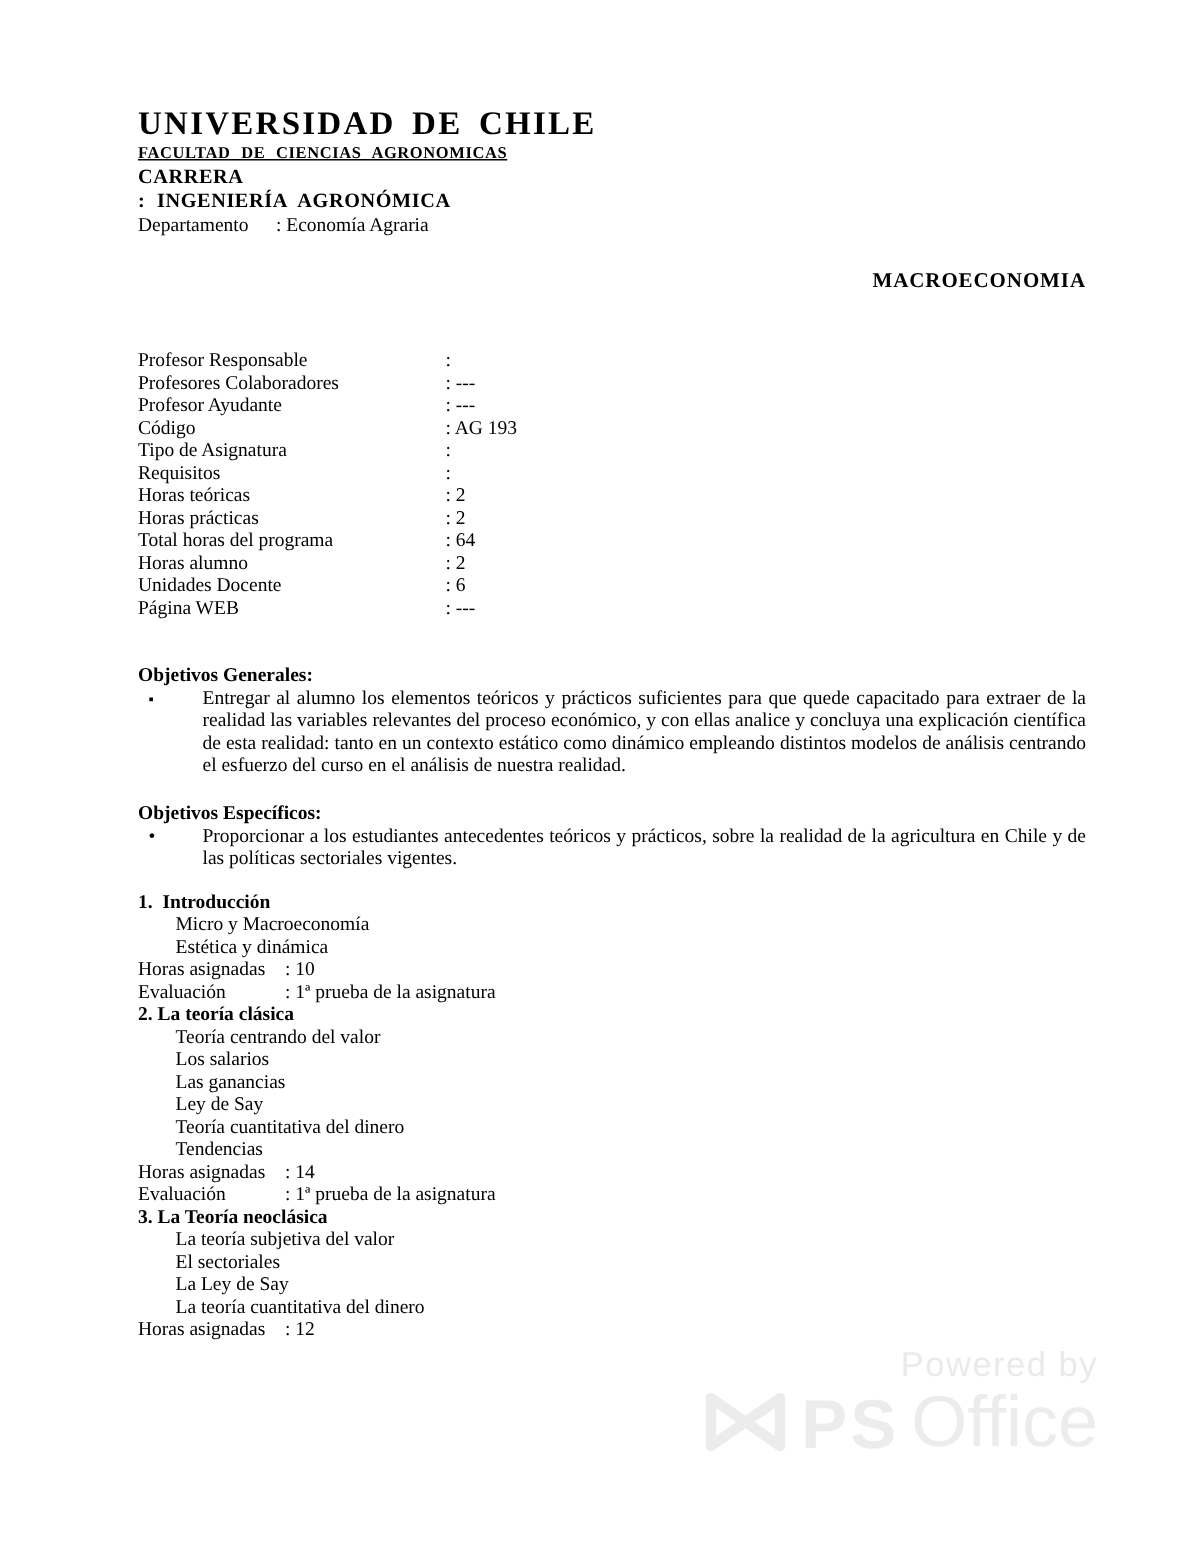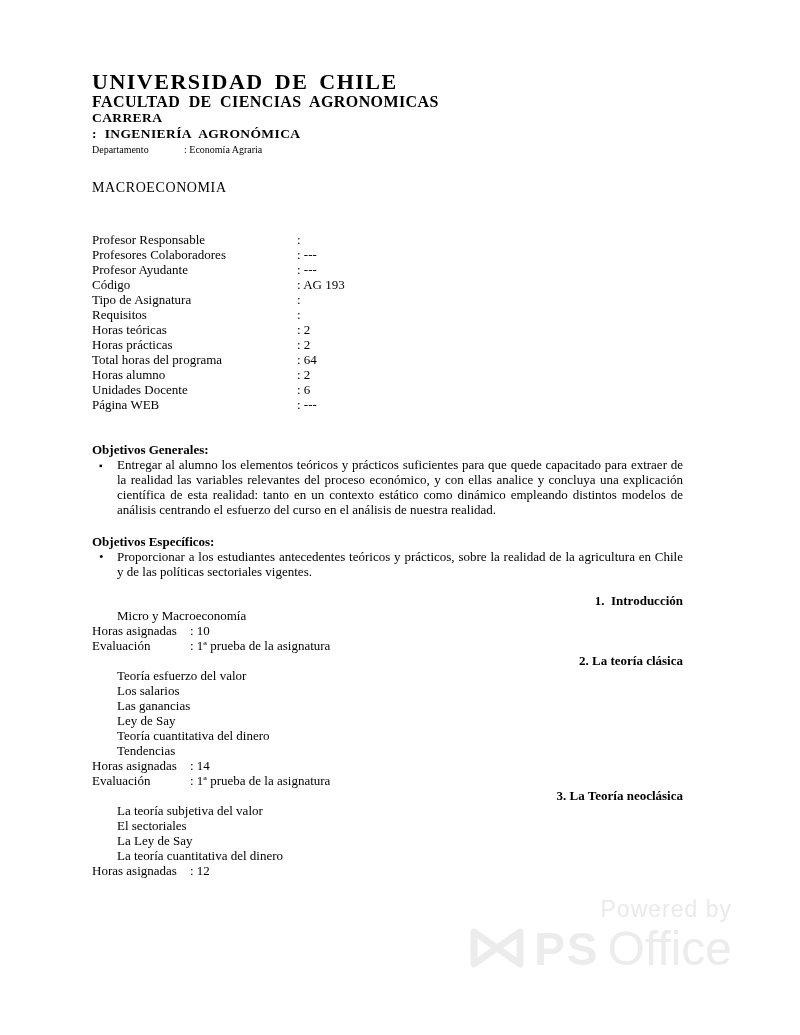--- a/index.html
+++ b/index.html
@@ -6,52 +6,52 @@
   .page{
     position:relative;
     width:800px;height:1035px;
     background:#ffffff;
     color:#000;
     font-family:"Liberation Serif","DejaVu Serif",serif;
     font-size:13px;line-height:15px;
     overflow:hidden;
     margin:0 auto;
   }
-  .content{padding-left:92px;padding-right:117px;}
+  .content{padding-left:92px;padding-right:76px;}
 
   
   .header{margin-top:70px;}
   .uni-title{font-size:22px;line-height:24px;font-weight:bold;letter-spacing:1.5px;word-spacing:4px;margin:0;}
-  .hdr-bold{font-size:16px;line-height:16px;font-weight:bold;letter-spacing:.4px;word-spacing:4px;}
-  .hdr-row{display:flex;font-size:10px;line-height:16px;}
+  .hdr-bold{font-size:11px;line-height:16px;font-weight:bold;letter-spacing:.4px;word-spacing:4px;text-decoration:underline;}
+  .hdr-row{display:flex;font-size:13px;line-height:16px;}
   .hdr-row .hdr-label{width:92px;flex:none;}
   .hdr-row.bold-row{font-weight:bold;font-size:13.5px;letter-spacing:.4px;word-spacing:4px;flex-direction:column;}
 
   
-  .course-title{margin-top:22px;text-align:left;font-weight:normal;font-size:14px;line-height:15px;letter-spacing:.6px;}
+  .course-title{margin-top:22px;text-align:right;font-weight:bold;font-size:14px;line-height:15px;letter-spacing:.6px;}
 
   
   .info{margin-top:37px;}
   .info-row{display:flex;line-height:15px;gap:41px;}
   .info-label{width:164px;flex:none;}
 
   
   .sec-heading{font-weight:bold;line-height:15px;}
   .obj-gen{margin-top:30px;}
   .obj-esp{margin-top:17px;}
-  .bullet-item{display:flex;}
+  .bullet-item{display:flex;gap:18px;}
   .bullet-marker{width:25px;flex:none;padding-left:7px;box-sizing:border-box;}
   .bullet-marker.square::before{content:"▪";font-size:10px;}
   .bullet-marker.round::before{content:"•";font-size:13px;}
   .bullet-text{flex:1;text-align:justify;}
 
   
   .unidades-heading{margin-top:32px;font-weight:bold;line-height:15px;}
   .sections{margin-top:14px;}
-  .sec-title{font-weight:bold;line-height:15px;white-space:pre-wrap;text-align:right;}
+  .sec-title{font-weight:bold;line-height:15px;white-space:pre-wrap;}
   .sec-item{padding-left:25px;line-height:15px;}
   .kv{line-height:15px;}
   .kv-label{display:inline-block;width:98px;}
 
   
   .watermark{position:absolute;right:68px;top:896px;text-align:right;
     font-family:"Liberation Sans","DejaVu Sans",sans-serif;color:#ececec;}
   .wm-powered{font-size:23px;line-height:26px;font-weight:400;letter-spacing:1px;color:#eaeaea;}
   .wm-logo-row{display:flex;align-items:center;justify-content:flex-end;gap:8px;margin-top:2px;}
   .wm-brand{font-size:46px;font-weight:700;letter-spacing:2px;line-height:48px;}
@@ -144,27 +144,28 @@
         <span class="bullet-text">Proporcionar a los estudiantes antecedentes teóricos y prácticos, sobre la realidad de la agricultura en Chile y de las políticas sectoriales vigentes.</span>
       </div>
     </div>
 
 
     <div class="sections">
 
       <div class="section">
         <div class="sec-title">1.  Introducción</div>
         <div class="sec-item">Micro y Macroeconomía</div>
+        <div class="sec-item">Estética y dinámica</div>
         <div class="kv"><span class="kv-label">Horas asignadas</span><span>:  10</span></div>
         <div class="kv"><span class="kv-label">Evaluación</span><span>: 1ª prueba de la asignatura</span></div>
       </div>
 
       <div class="section">
         <div class="sec-title">2. La teoría clásica</div>
-        <div class="sec-item">Teoría esfuerzo del valor</div>
+        <div class="sec-item">Teoría centrando del valor</div>
         <div class="sec-item">Los salarios</div>
         <div class="sec-item">Las ganancias</div>
         <div class="sec-item">Ley de Say</div>
         <div class="sec-item">Teoría cuantitativa del dinero</div>
         <div class="sec-item">Tendencias</div>
         <div class="kv"><span class="kv-label">Horas asignadas</span><span>:  14</span></div>
         <div class="kv"><span class="kv-label">Evaluación</span><span>: 1ª prueba de la asignatura</span></div>
       </div>
 
       <div class="section">

